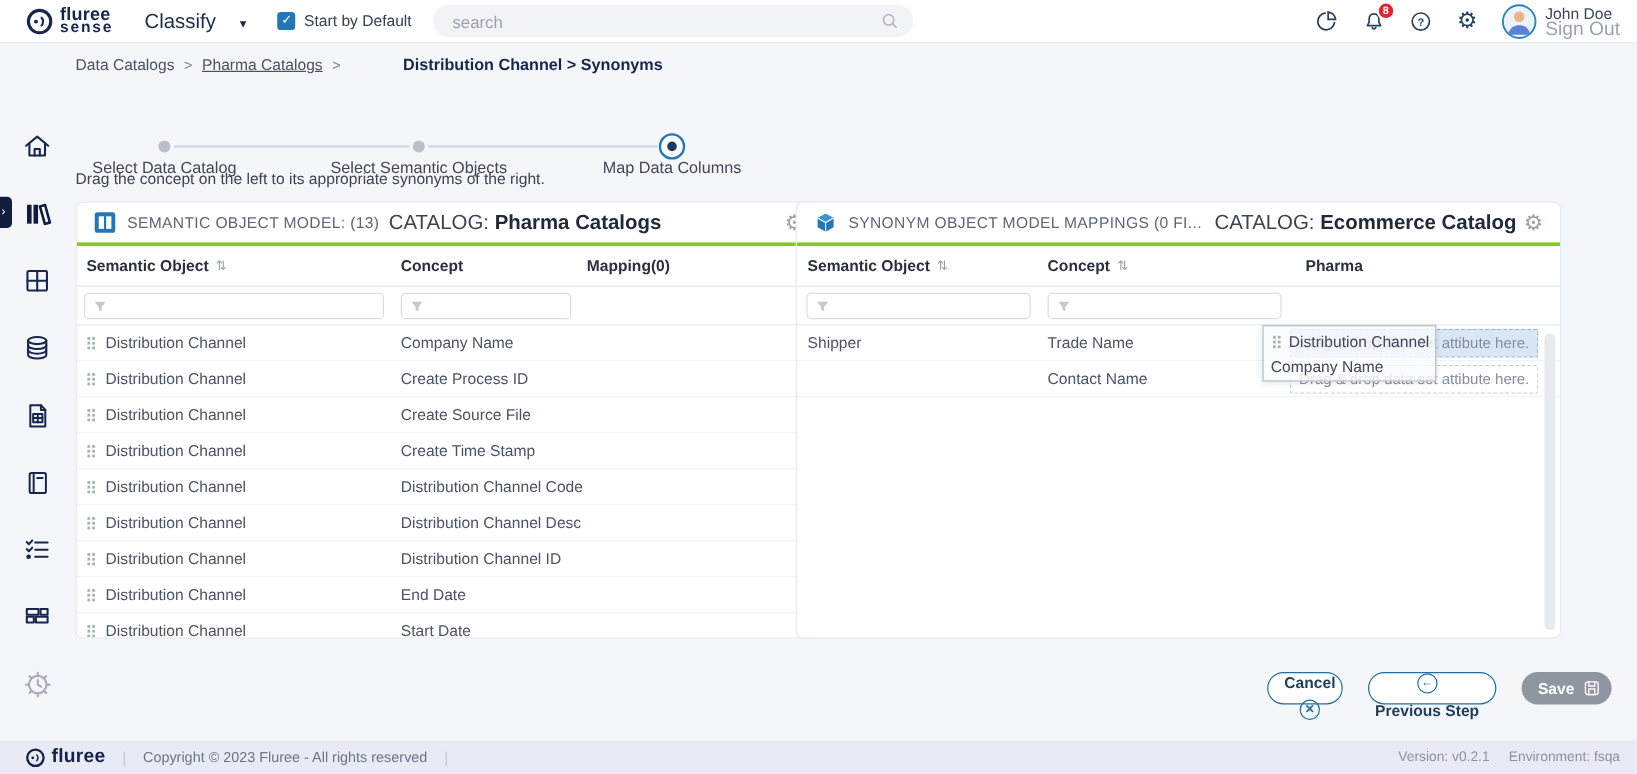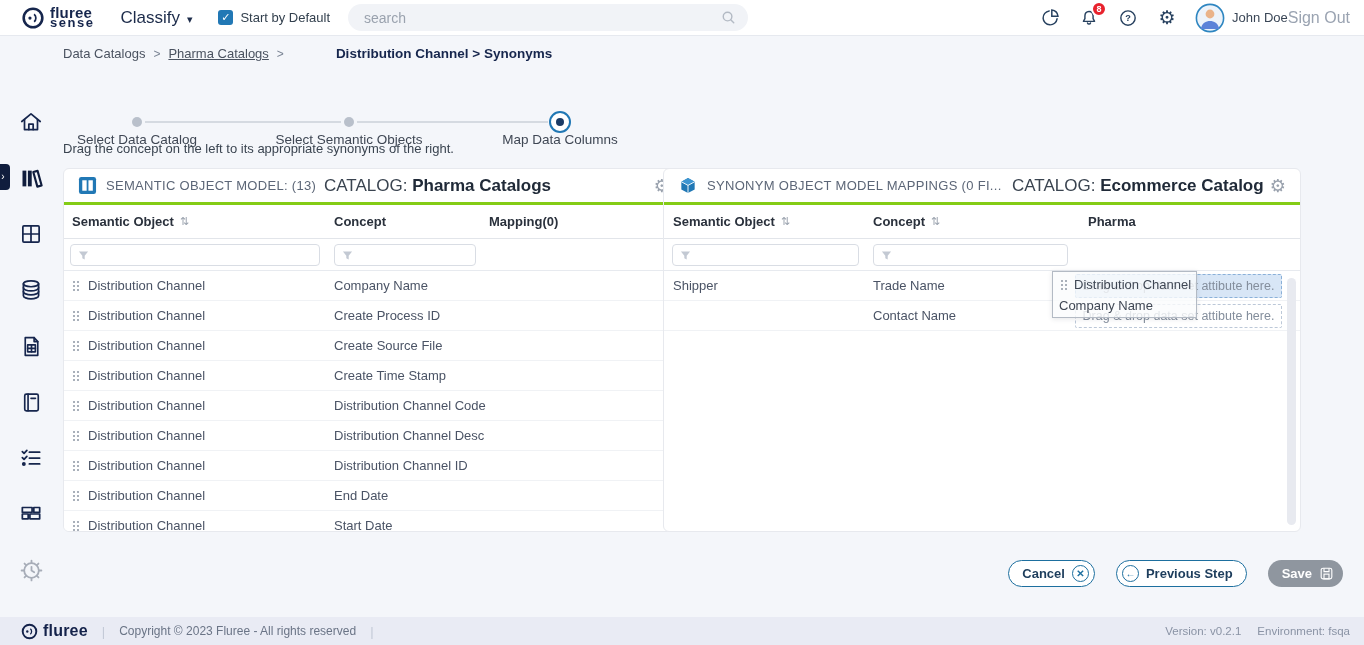--- a/index.html
+++ b/index.html
@@ -5,35 +5,35 @@
   * { margin:0; padding:0; box-sizing:border-box; }
   html,body { width:1364px; height:645px; font-family:"Liberation Sans", sans-serif; background:#f4f6fa; overflow:hidden; }
   .app { display:flex; flex-direction:column; width:1364px; height:645px; }
 
   
   .topbar { height:36px; background:#fff; border-bottom:1px solid #e6e9ef; display:flex; align-items:center; padding:0 14px 0 20px; flex:0 0 36px; position:relative; z-index:20; }
   .logo { display:flex; align-items:center; gap:4px; cursor:pointer; }
   .logo-text { display:flex; flex-direction:column; line-height:11px; color:#16264d; font-weight:bold; }
   .logo-l1 { font-size:15px; letter-spacing:.2px; }
   .logo-l2 { font-size:13px; letter-spacing:1.5px; margin-top:-1px; }
-  .product-menu { display:flex; align-items:baseline; gap:7px; margin-left:26px; font-size:17px; color:#1c2b4a; cursor:pointer; }
+  .product-menu { display:flex; align-items:baseline; gap:20px; margin-left:26px; font-size:17px; color:#1c2b4a; cursor:pointer; }
   .caret { font-size:11px; color:#1c2b4a; }
   .sbd { display:flex; align-items:center; gap:7px; margin-left:26px; }
   .checkbox { width:15px; height:15px; border-radius:3px; background:#2178b5; color:#fff; font-size:11px; line-height:15px; text-align:center; cursor:pointer; }
   .sbd-label { font-size:13px; color:#33404e; }
   .search-wrap { margin-left:18px; position:relative; }
   .search-input { width:400px; height:27px; border:none; border-radius:14px; background:#f1f3f7; padding:0 34px 0 16px; font-size:14px; color:#3a4450; outline:none; font-family:"Liberation Sans",sans-serif; }
   .search-input::placeholder { color:#9aa2ae; }
   .search-icon { position:absolute; right:12px; top:6px; }
   .top-right { margin-left:auto; display:flex; align-items:center; gap:17px; }
   .tb-icon { position:relative; width:22px; height:22px; display:flex; align-items:center; justify-content:center; cursor:pointer; color:#27415f; }
   .badge { position:absolute; top:-6px; right:-7px; min-width:16px; height:16px; border-radius:8px; background:#e8222d; border:2px solid #fff; color:#fff; font-size:9px; font-weight:bold; line-height:12px; text-align:center; padding:0 3px; }
   .gear-glyph { font-size:19px; color:#27415f; line-height:20px; }
   .user-block { display:flex; align-items:center; gap:7px; cursor:pointer; }
-  .user-text { display:flex; flex-direction:row; line-height:13px; }
+  .user-text { display:flex; flex-direction:column; line-height:13px; }
   .user-name { font-size:13px; color:#3a4656; }
   .user-signout { font-size:16px; color:#9aa3b1; }
 
   
   .body { flex:1; display:flex; background:#f4f6fa; overflow:hidden; }
   .sidebar { width:62px; flex:0 0 62px; padding-top:58px; display:flex; flex-direction:column; align-items:center; }
   .side-item { position:relative; width:62px; height:56px; display:flex; align-items:center; justify-content:center; cursor:pointer; }
   .side-item svg { stroke:#16264d; fill:none; stroke-width:1.6; stroke-linecap:round; stroke-linejoin:round; }
   .side-item.dim svg { stroke:#a7adb8; }
   .active-tab { position:absolute; left:-4px; top:14px; width:14px; height:26px; background:#101d3d; border-radius:4px; color:#fff; font-size:10px; line-height:26px; text-align:center; }
@@ -89,21 +89,21 @@
   .vscroll-thumb { position:absolute; width:9px; border-radius:5px; }
 
   
   .ghost { position:absolute; left:990px; top:235px; width:145px; height:47px; background:rgba(250,251,253,0.8); border:1px solid #b3bac4; box-shadow:0 1px 5px rgba(30,40,60,.12); z-index:50; padding:5px 0 0 7px; font-size:13px; color:#3f4754; }
   .ghost-line1 { display:flex; align-items:center; }
   .ghost-line2 { margin-top:6px; margin-left:-1px; }
 
   
   .actions { position:absolute; top:524px; right:21px; display:flex; gap:21px; }
   .btn { height:27px; display:flex; align-items:center; gap:7px; border-radius:14px; font-size:13px; font-weight:bold; cursor:pointer; padding:0 5px 0 13px; }
-  .btn-outline { background:#fff; border:1.5px solid #1d6f9f; color:#1d3d5c; }
+  .btn-outline { background:#fff; border:1.5px solid #1d6f9f; color:#1d3d5c;flex-direction:column; }
   .btn-outline.rev { padding:0 13px 0 5px; }
   .btn-circle { width:17px; height:17px; border-radius:50%; border:1.2px solid #1d6f9f; color:#1d6f9f; font-size:10px; line-height:15px; text-align:center; font-weight:bold; }
   .btn-save { background:#8f969f; border:none; color:#fff; padding:0 9px 0 14px; }
 
   
   .footer { height:28px; flex:0 0 28px; background:#e9ebf4; display:flex; align-items:center; padding:0 14px 0 20px; }
   .f-logo { display:flex; align-items:center; gap:4px; }
   .f-logo-text { font-size:16px; font-weight:bold; color:#14224a; letter-spacing:.2px; }
   .f-sep { color:#c3c9d6; margin:0 14px; font-size:13px; }
   .f-copy { font-size:12px; color:#6a7486; }

